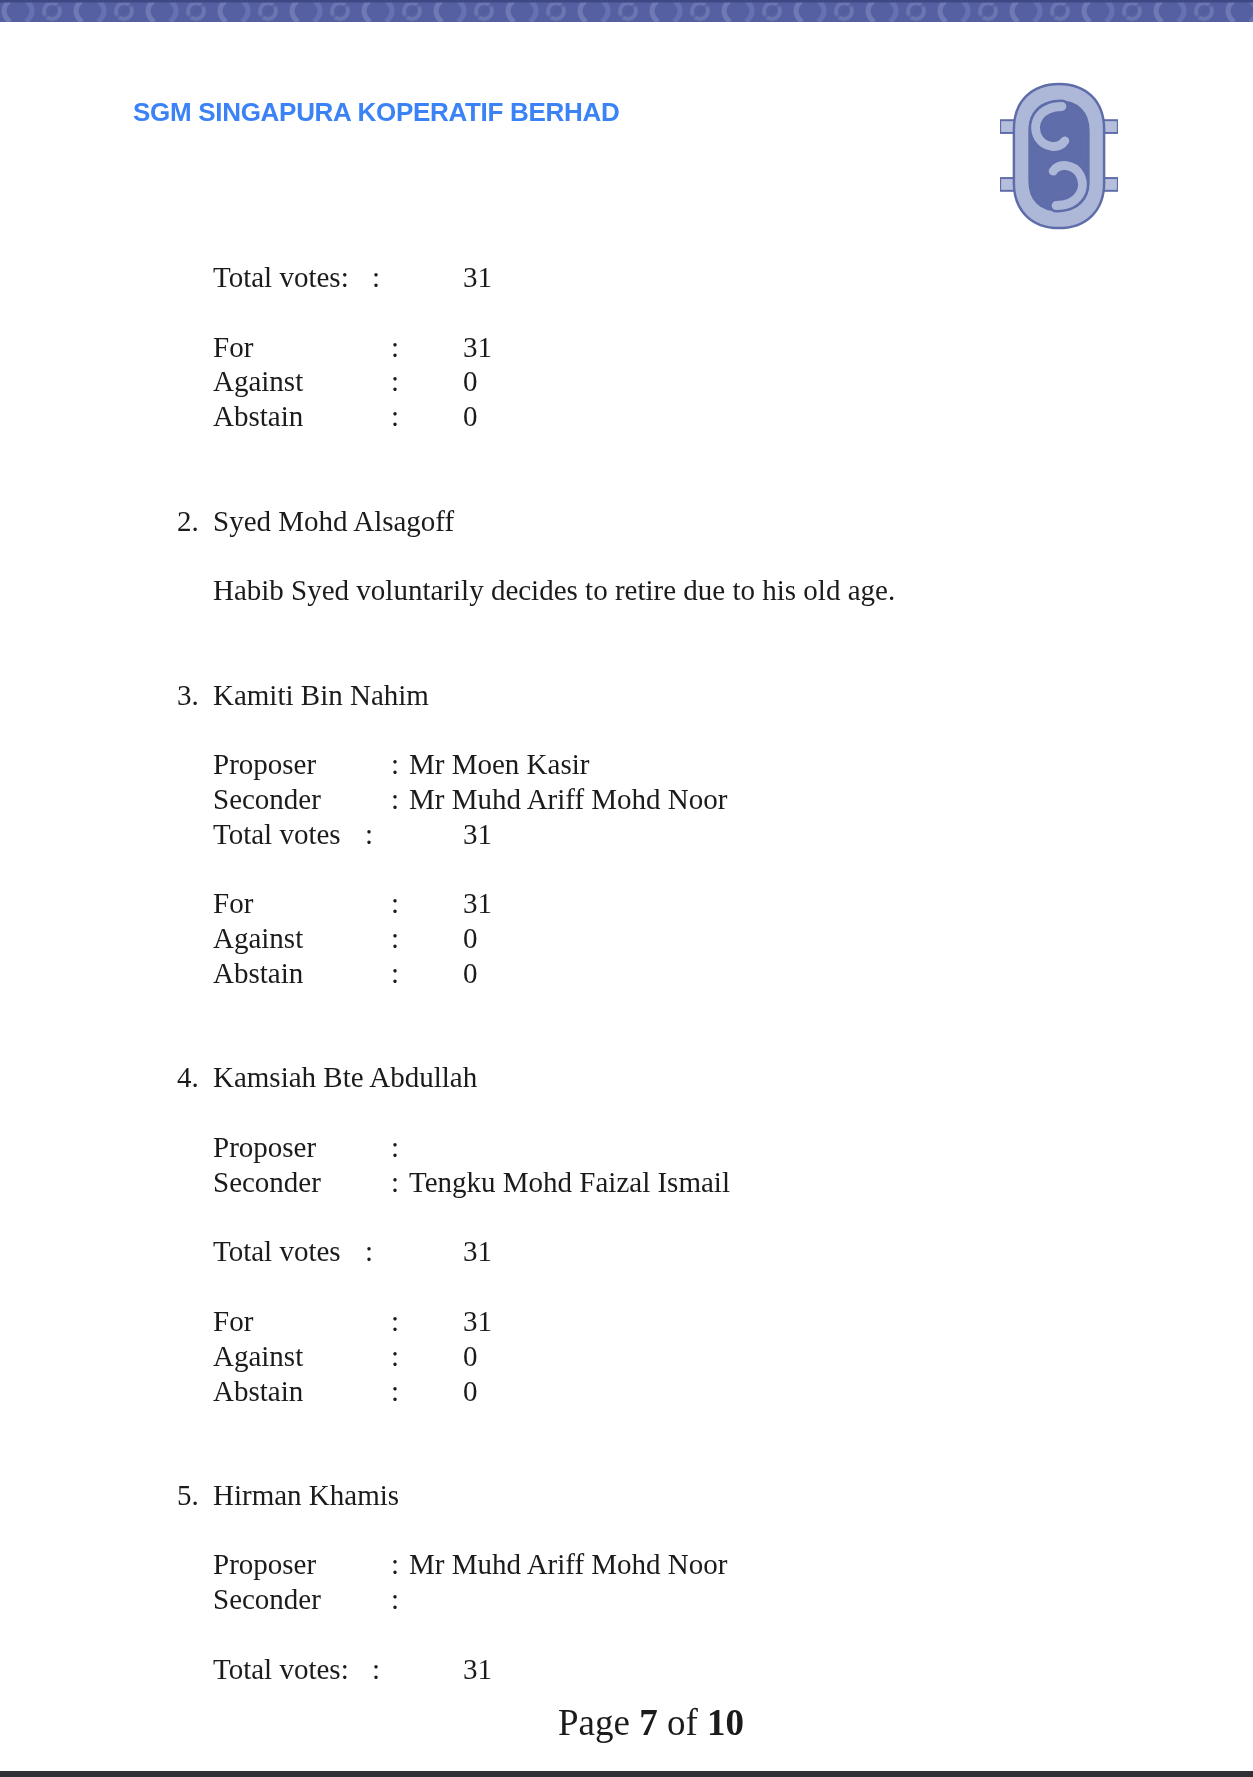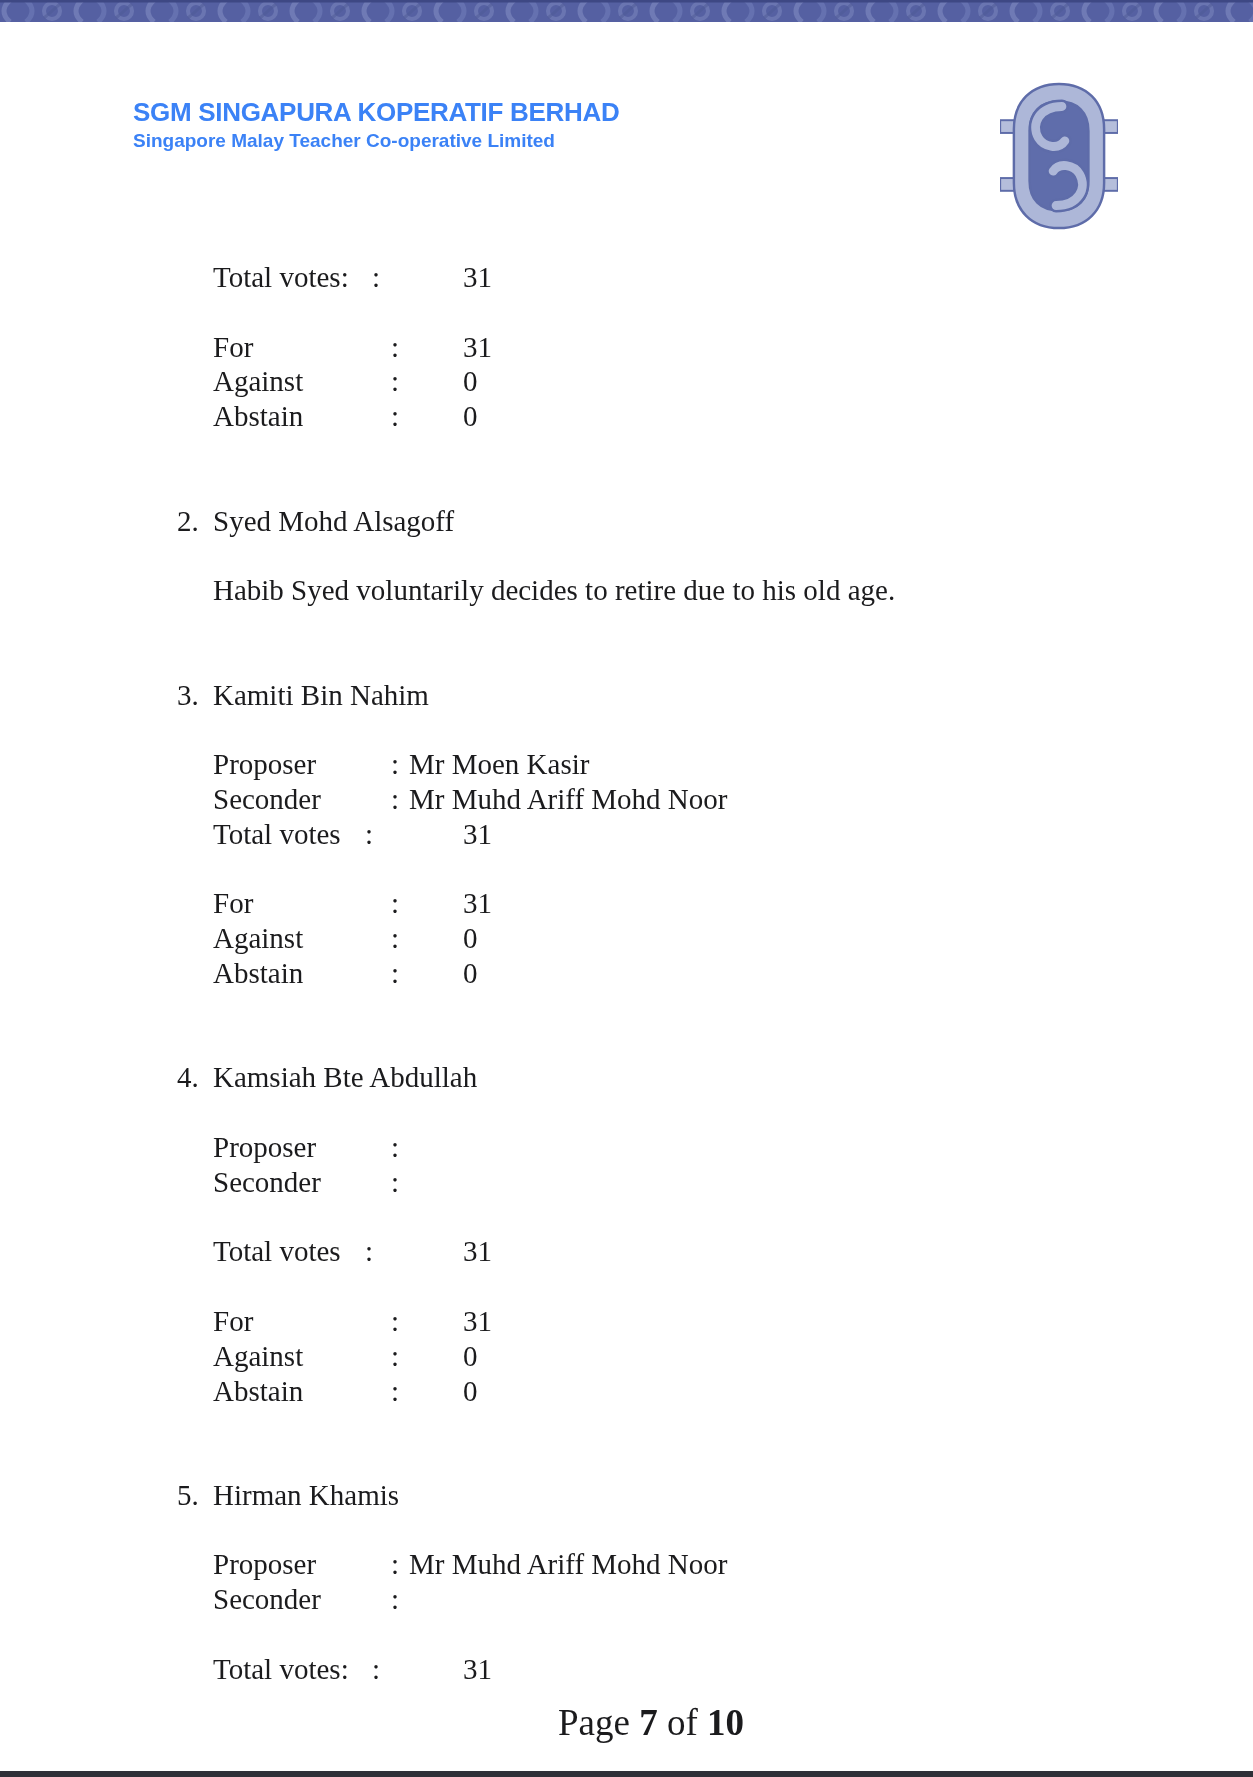--- a/index.html
+++ b/index.html
@@ -59,21 +59,20 @@
         </pattern>
       </defs>
       <rect width="1253" height="22" fill="#5560a2"></rect>
       <rect width="1253" height="22" fill="url(#motif)"></rect>
       <rect width="1253" height="2.5" fill="#3e4884"></rect>
     </svg>
   </div>
 
   <div class="header-text" style="color:#3b82f6;">
     <div class="org-title">SGM SINGAPURA KOPERATIF BERHAD</div>
-    <div class="org-subtitle">Singapore Malay Teacher Co-operative Limited</div>
   </div>
 
   <svg class="logo" viewBox="0 0 120 155">
 
     <rect x="0" y="41" width="120" height="13" fill="#b5bedb" stroke="#5e6ca9" stroke-width="2"></rect>
     <rect x="0" y="100" width="120" height="13" fill="#b5bedb" stroke="#5e6ca9" stroke-width="2"></rect>
 
     <rect x="29" y="21" width="62" height="113" rx="31" fill="#5f6dab"></rect>
 
     <path fill-rule="evenodd" fill="#adb7d8" stroke="#5e6ca9" stroke-width="2.5" d="M60 4 C88 4 106 22 106 50 L106 105 C106 133 88 151 60 151 C32 151 14 133 14 105 L14 50 C14 22 32 4 60 4 Z
@@ -164,20 +163,21 @@
         <span class="ti">Kamsiah Bte Abdullah</span>
       </div>
       <div class="line blank"></div>
       <div class="line kv">
         <span class="lb">Proposer</span>
         <span class="co">:</span>
       </div>
       <div class="line kv">
         <span class="lb">Seconder</span>
         <span class="co">:</span>
+        <span class="va-name">Tengku Mohd Faizal Ismail</span>
       </div>
       <div class="line blank"></div>
       <div class="line kvt">
         <span class="lb">Total votes</span>
         <span class="co">:</span>
         <span class="va-num">31</span>
       </div>
       <div class="line blank"></div>
       <div class="line kv">
         <span class="lb">For</span>

